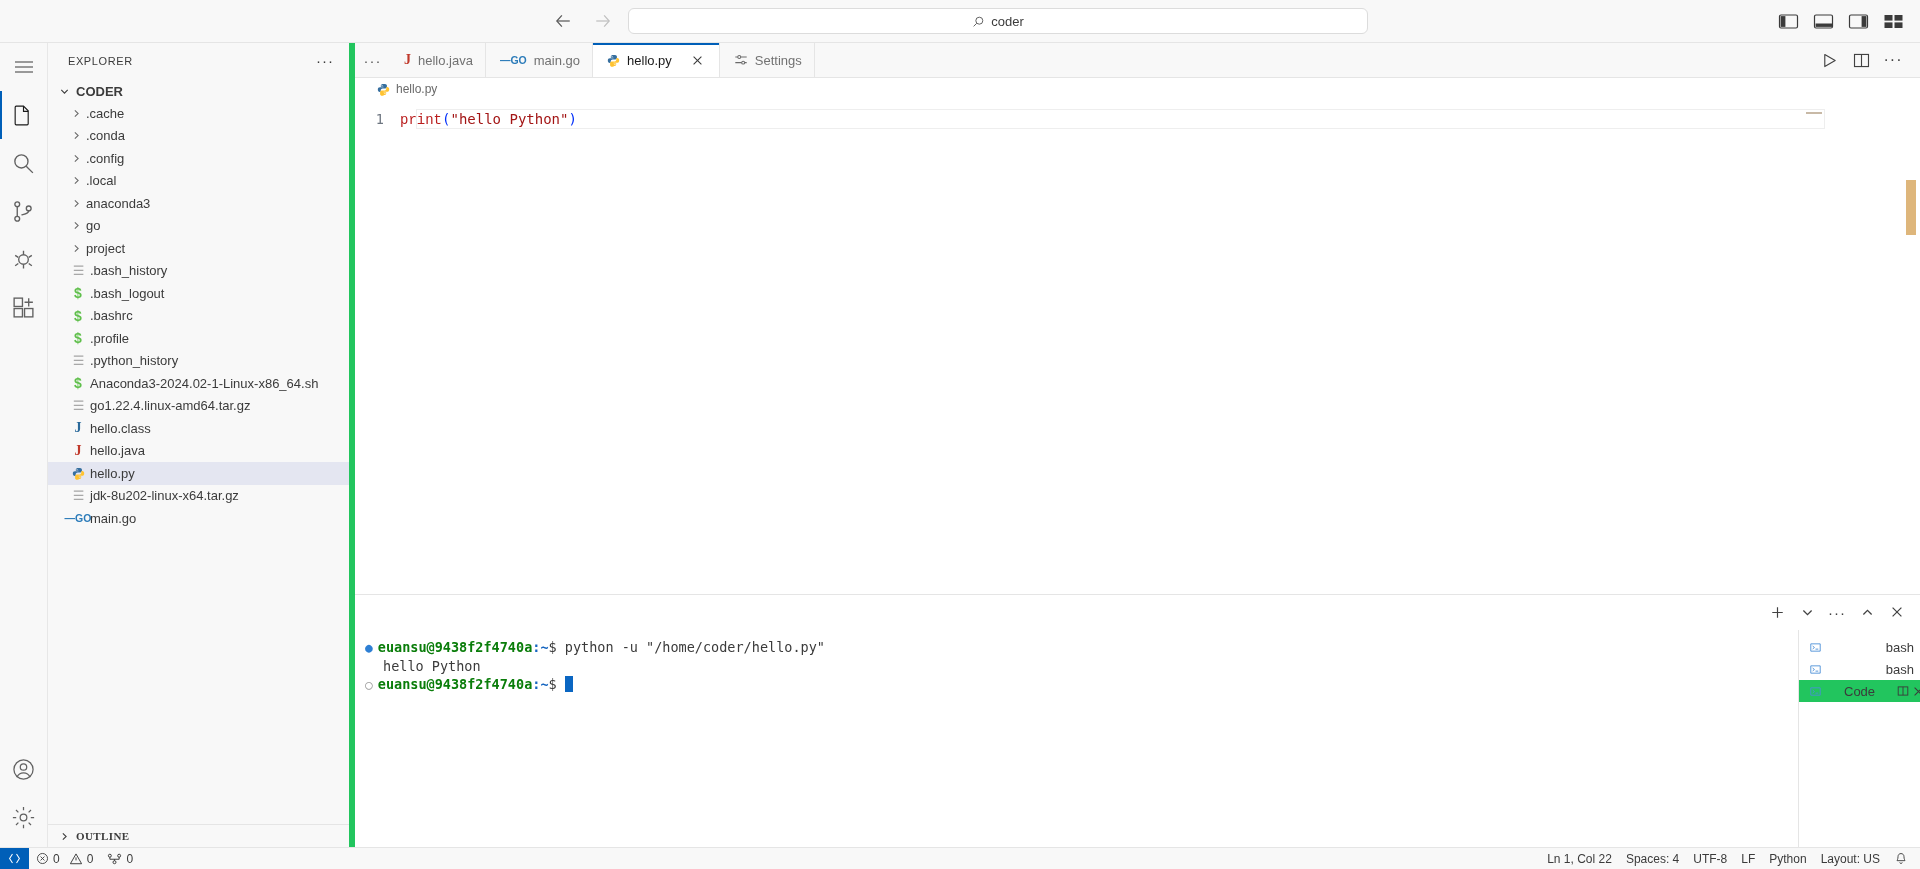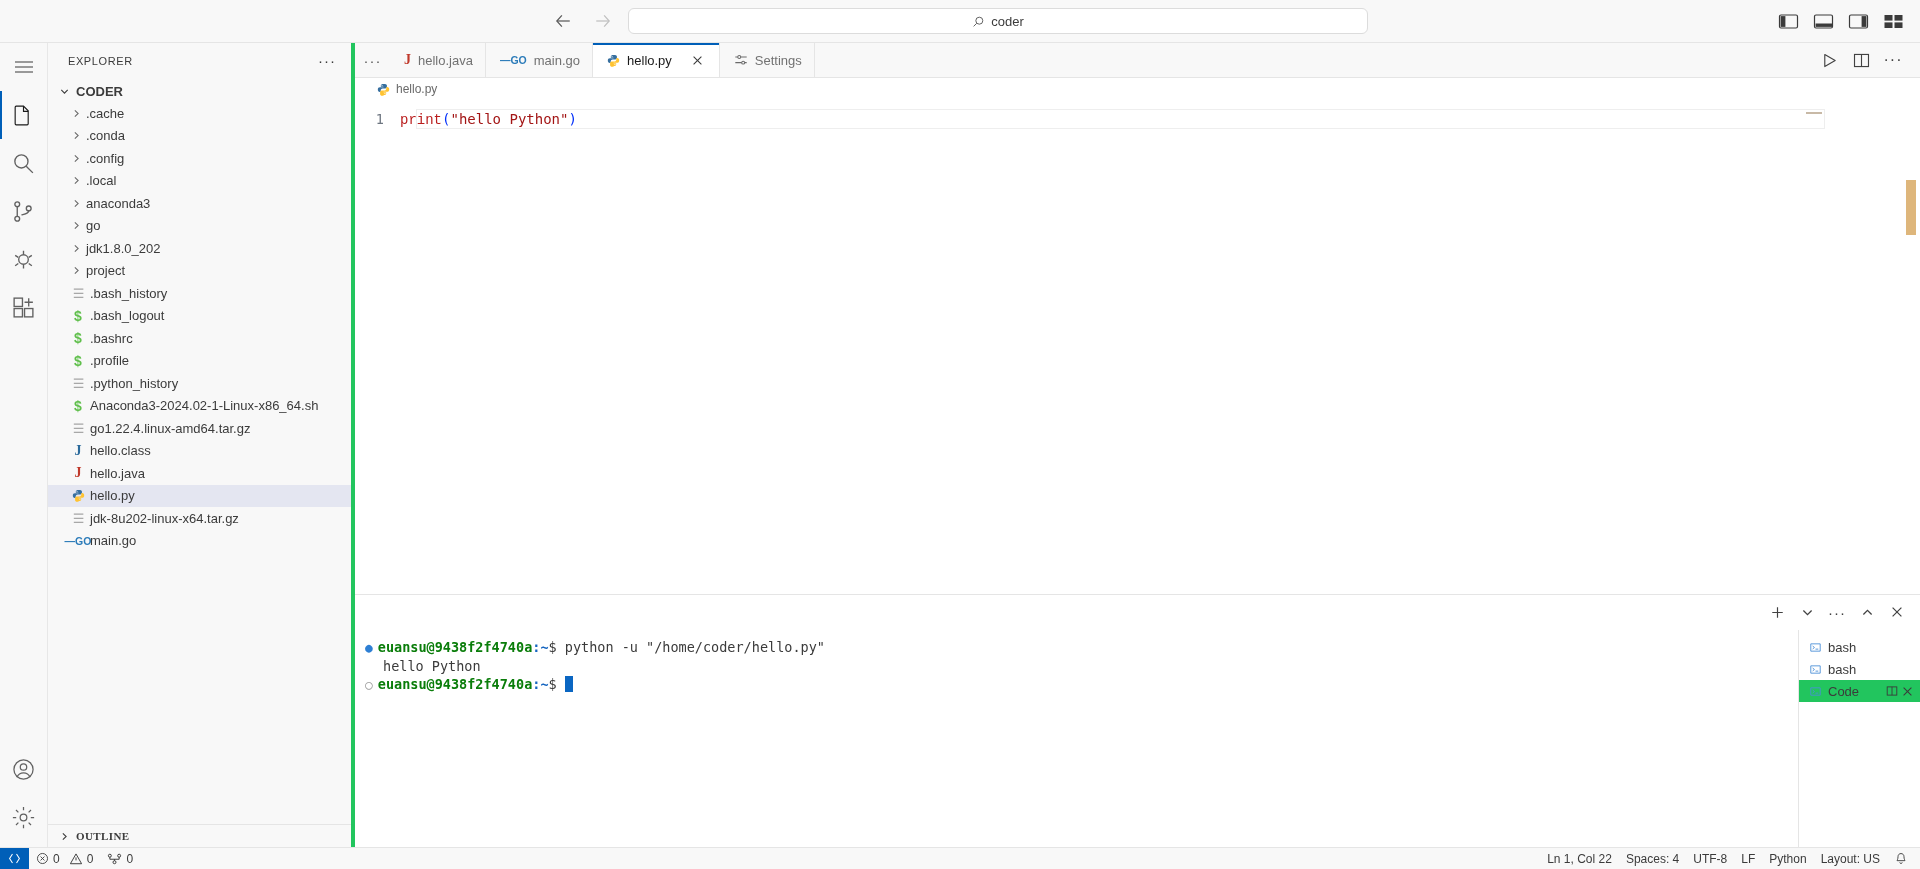--- a/index.html
+++ b/index.html
@@ -49,21 +49,21 @@
   }
   .ab-item.active { color: #1a1a1a; }
   .ab-item.active::before {
     content: ""; position: absolute; left: 0; top: 0; bottom: 0; width: 2px; background: #005fb8;
   }
   .ab-spacer { flex: 1; }
 
   
   .sidebar {
     width: 307px; min-width: 307px; background: #f8f8f8;
-    border-right: 4px solid #22c55e;
+    border-right: 6px solid #22c55e;
     display: flex; flex-direction: column;
   }
   .sb-header {
     height: 35px; display: flex; align-items: center; justify-content: space-between;
     padding: 0 6px 0 20px;
   }
   .sb-title { font-size: 11px; letter-spacing: .6px; color: #3b3b3b; text-transform: uppercase; }
   .sb-more { font-size: 15px; color: #3b3b3b; padding: 0 9px; cursor: pointer; letter-spacing:1px;}
   .tree { flex: 1; overflow: hidden; padding-top: 2px; }
   .tree-root {
@@ -170,22 +170,22 @@
   .t-user { color: #0a7d0a; font-weight: bold; }
   .t-colon { color: #1565c0; font-weight: bold; }
   .t-path { color: #1565c0; font-weight: bold; }
   .t-dollar { color: #3b3b3b; }
   .cursor-blk { display: inline-block; width: 8px; height: 16px; background: #0a66c2; vertical-align: -3px; }
   .term-side {
     width: 122px; min-width: 122px; border-left: 1px solid #e5e5e5;
     padding-top: 6px; background: #ffffff;
   }
   .tside-row {
-    height: 22px; display: flex; align-items: center; gap: 6px; padding: 0 6px 0 10px;
-    font-size: 13px; color: #3b3b3b; cursor: pointer; position: relative;
+    height: 22px; display: flex; align-items: center; gap: 22px; padding: 0 6px 0 10px;
+    font-size: 13px; color: #3b3b3b; cursor: pointer; position: relative; justify-content: space-between;
   }
   .tside-row.active { background: #22c55e; }
   .tside-row .tclose { margin-left: auto; font-size: 12px; color: #3b3b3b; display:flex; gap:3px; }
 
   
   .statusbar {
     height: 22px; min-height: 22px; background: #f8f8f8; border-top: 1px solid #e5e5e5;
     display: flex; align-items: center; font-size: 12px; color: #3b3b3b;
   }
   .sb-remote {
@@ -385,28 +385,20 @@
               </span>
               <span class="rlabel">anaconda3</span>
             </div>
             <div class="row">
               <span class="chev">
                 <svg width="11" height="11" viewBox="0 0 12 12">
                   <path d="M4.2 2.5L7.8 6L4.2 9.5" fill="none" stroke="#6a6a6a" stroke-width="1.15"></path>
                 </svg>
               </span>
               <span class="rlabel">go</span>
-            </div>
-            <div class="row">
-              <span class="chev">
-                <svg width="11" height="11" viewBox="0 0 12 12">
-                  <path d="M4.2 2.5L7.8 6L4.2 9.5" fill="none" stroke="#6a6a6a" stroke-width="1.15"></path>
-                </svg>
-              </span>
-              <span class="rlabel">jdk1.8.0_202</span>
             </div>
             <div class="row">
               <span class="chev">
                 <svg width="11" height="11" viewBox="0 0 12 12">
                   <path d="M4.2 2.5L7.8 6L4.2 9.5" fill="none" stroke="#6a6a6a" stroke-width="1.15"></path>
                 </svg>
               </span>
               <span class="rlabel">project</span>
             </div>
             <div class="row">

